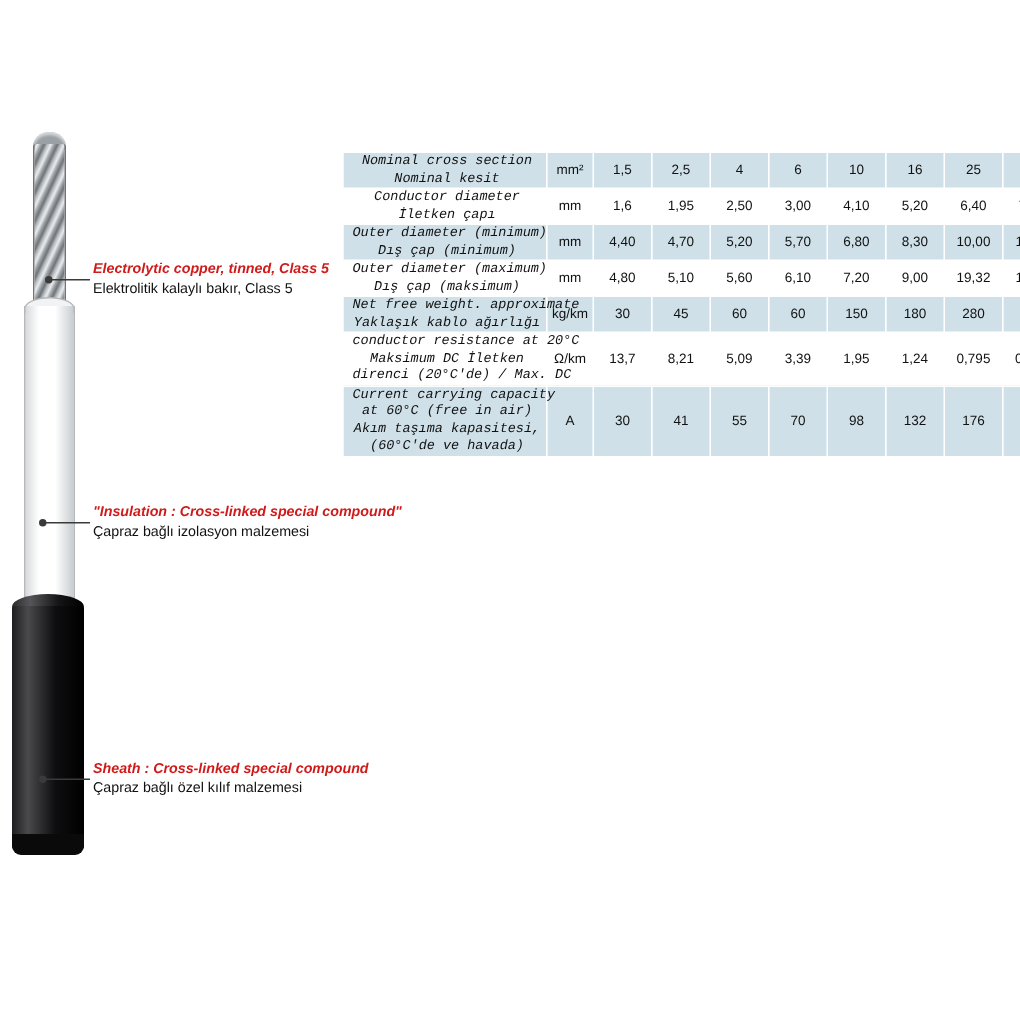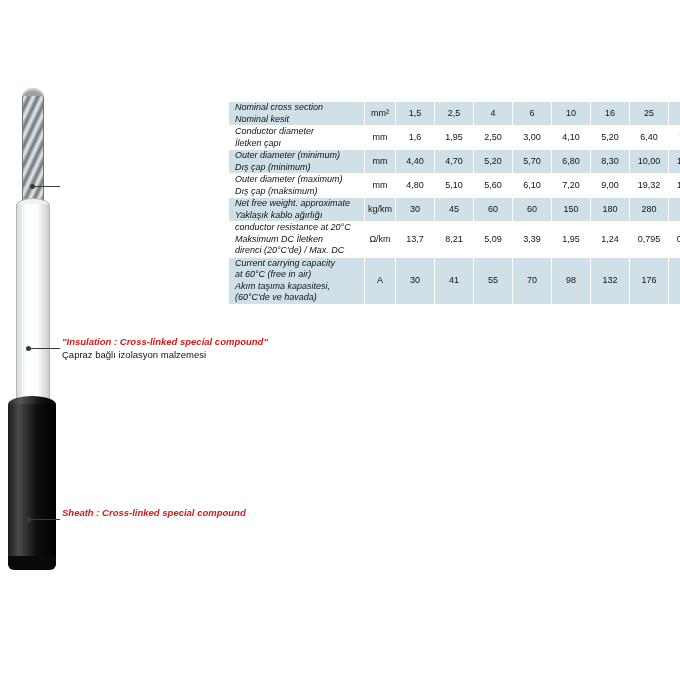--- a/index.html
+++ b/index.html
@@ -159,23 +159,24 @@
   #spec-table td {
     border: 1px solid #ffffff;
     font-size: 9px;
     color: #111111;
     padding: 0 3px;
     text-align: center;
     vertical-align: middle;
     line-height: 11.5px;
   }
   #spec-table td.label {
-    text-align: left;
+    text-align: center;
     padding-left: 6px;
     width: 126px;
+    font-family: Liberation Mono, monospace;
   }
   #spec-table td.unit {
     width: 24px;
     margin-left: 32px;
   }
   #spec-table td.val {
     width: 32px;
   }
   .row-a td { background: #cfe0e8; }
   .row-b td { background: #ffffff; }
@@ -200,28 +201,33 @@
 
     <div class="leader" style="left:34px; top:186px; width:26px;"></div>
     <div class="leader-dot" style="left:30px; top:184px;"></div>
 
     <div class="leader" style="left:30px; top:348px; width:30px;"></div>
     <div class="leader-dot" style="left:26px; top:346px;"></div>
 
     <div class="leader" style="left:30px; top:519px; width:30px;"></div>
     <div class="leader-dot" style="left:26px; top:517px;"></div>
 
+    <div class="callout" id="callout-conductor">
+      <div class="title">Electrolytic copper, tinned, Class 5</div>
+      <div class="sub">Elektrolitik kalaylı bakır, Class 5</div>
+    </div>
 
     <div class="callout" id="callout-insulation">
       <div class="title">"Insulation : Cross-linked special compound"</div>
       <div class="sub">Çapraz bağlı izolasyon malzemesi</div>
     </div>
 
     <div class="callout" id="callout-sheath">
       <div class="title">Sheath : Cross-linked special compound</div>
+      <div class="sub">Çapraz bağlı özel kılıf malzemesi</div>
     </div>
   </div>
 
   <table id="spec-table">
     <tbody>
         <tr class="row-a">
           <td class="label it">
             <span class="lbl-line">Nominal cross section</span>
             <span class="lbl-line">Nominal kesit</span>
           </td>

